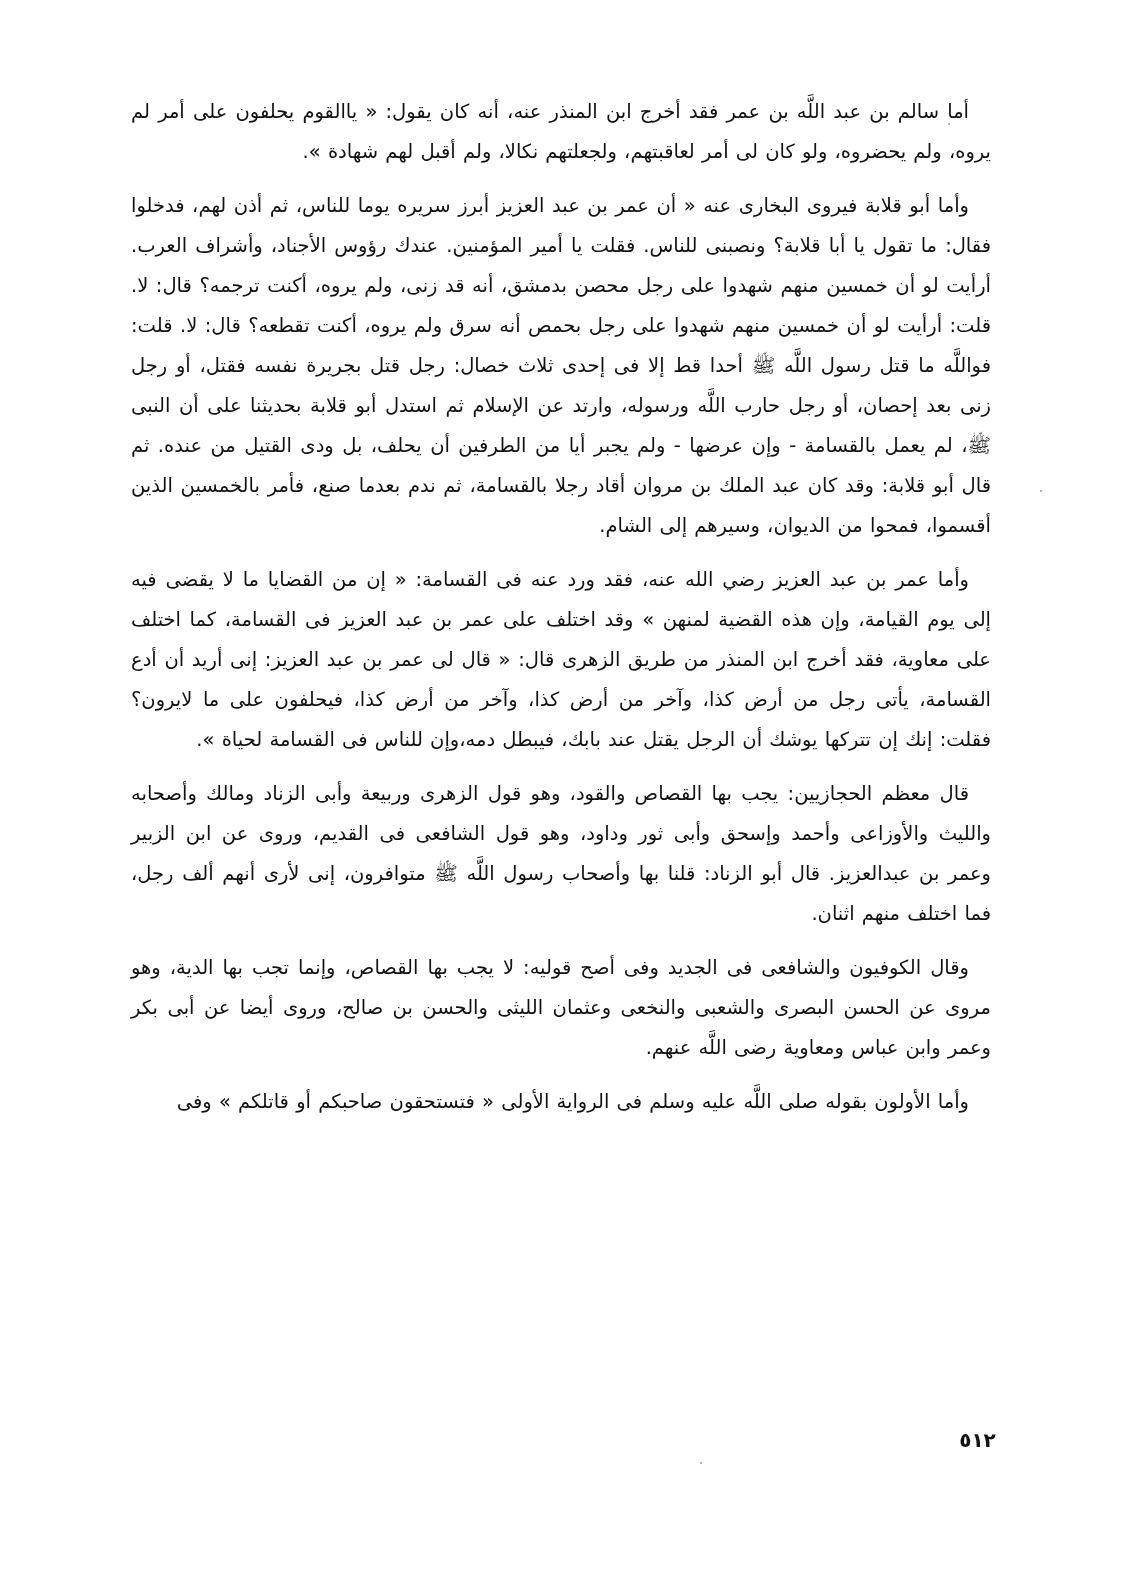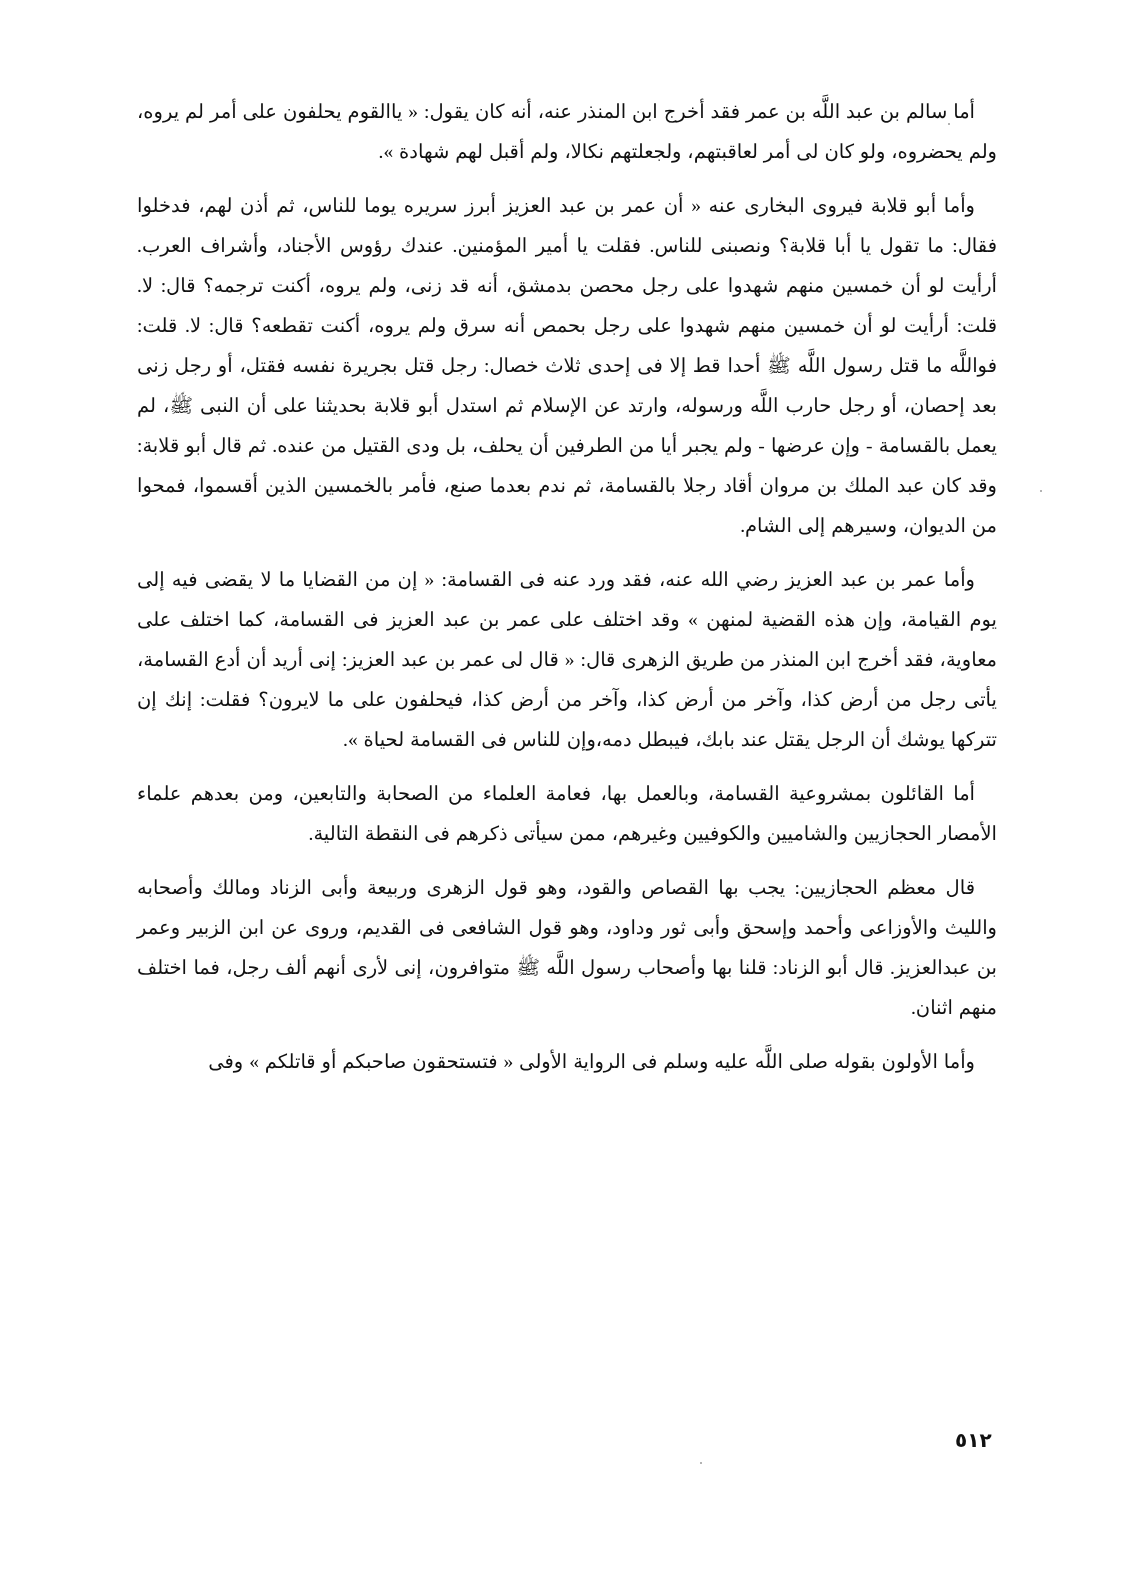--- a/index.html
+++ b/index.html
@@ -10,63 +10,62 @@
     body {
       width: 1137px;
       height: 1576px;
       position: relative;
       overflow: hidden;
       font-family: "DejaVu Sans", sans-serif;
       color: #111111;
     }
     .page {
       position: absolute;
-      left: 137px;
+      left: 131px;
       top: 92px;
       width: 860px;
       direction: rtl;
       text-align: justify;
       text-align-last: right;
-      font-family: Liberation Serif, serif;
     }
     .para {
       margin: 0 0 14px 0;
       font-size: 19.5px;
       line-height: 40px;
       text-indent: 22px;
       word-spacing: 1px;
     }
     .page-number {
       position: absolute;
       left: 955px;
       top: 1428px;
       width: 45px;
       direction: rtl;
-      text-align: left;
+      text-align: center;
       font-size: 20px;
       font-weight: bold;
       color: #111111;
     }
     .speck {
       position: absolute;
       width: 2px;
       height: 2px;
       background: #9a9a9a;
       border-radius: 1px;
     }
   </style>
 </head>
 <body>
 
 <main class="page">
   <p class="para">أما سالم بن عبد اللَّه بن عمر فقد أخرج ابن المنذر عنه، أنه كان يقول: « ياالقوم يحلفون على أمر لم يروه، ولم يحضروه، ولو كان لى أمر لعاقبتهم، ولجعلتهم نكالا، ولم أقبل لهم شهادة ».</p>
   <p class="para">وأما أبو قلابة فيروى البخارى عنه « أن عمر بن عبد العزيز أبرز سريره يوما للناس، ثم أذن لهم، فدخلوا فقال: ما تقول يا أبا قلابة؟ ونصبنى للناس. فقلت يا أمير المؤمنين. عندك رؤوس الأجناد، وأشراف العرب. أرأيت لو أن خمسين منهم شهدوا على رجل محصن بدمشق، أنه قد زنى، ولم يروه، أكنت ترجمه؟ قال: لا. قلت: أرأيت لو أن خمسين منهم شهدوا على رجل بحمص أنه سرق ولم يروه، أكنت تقطعه؟ قال: لا. قلت: فواللَّه ما قتل رسول اللَّه ﷺ أحدا قط إلا فى إحدى ثلاث خصال: رجل قتل بجريرة نفسه فقتل، أو رجل زنى بعد إحصان، أو رجل حارب اللَّه ورسوله، وارتد عن الإسلام ثم استدل أبو قلابة بحديثنا على أن النبى ﷺ، لم يعمل بالقسامة - وإن عرضها - ولم يجبر أيا من الطرفين أن يحلف، بل ودى القتيل من عنده. ثم قال أبو قلابة: وقد كان عبد الملك بن مروان أقاد رجلا بالقسامة، ثم ندم بعدما صنع، فأمر بالخمسين الذين أقسموا، فمحوا من الديوان، وسيرهم إلى الشام.</p>
   <p class="para">وأما عمر بن عبد العزيز رضي الله عنه، فقد ورد عنه فى القسامة: « إن من القضايا ما لا يقضى فيه إلى يوم القيامة، وإن هذه القضية لمنهن » وقد اختلف على عمر بن عبد العزيز فى القسامة، كما اختلف على معاوية، فقد أخرج ابن المنذر من طريق الزهرى قال: « قال لى عمر بن عبد العزيز: إنى أريد أن أدع القسامة، يأتى رجل من أرض كذا، وآخر من أرض كذا، وآخر من أرض كذا، فيحلفون على ما لايرون؟ فقلت: إنك إن تتركها يوشك أن الرجل يقتل عند بابك، فيبطل دمه،وإن للناس فى القسامة لحياة ».</p>
-  <p class="para">أما القائلون بمشروعية القسامة، وبالعمل بها، فعامة العلماء من الصحابة والتابعين، ومن بعدهم علماء الأمصار الحجازيين والشاميين والكوفيين وغيرهم، ممن سيأتى ذكرهم فى النقطة التالية.</p>
   <p class="para">قال معظم الحجازيين: يجب بها القصاص والقود، وهو قول الزهرى وربيعة وأبى الزناد ومالك وأصحابه والليث والأوزاعى وأحمد وإسحق وأبى ثور وداود، وهو قول الشافعى فى القديم، وروى عن ابن الزبير وعمر بن عبدالعزيز. قال أبو الزناد: قلنا بها وأصحاب رسول اللَّه ﷺ متوافرون، إنى لأرى أنهم ألف رجل، فما اختلف منهم اثنان.</p>
+  <p class="para">وقال الكوفيون والشافعى فى الجديد وفى أصح قوليه: لا يجب بها القصاص، وإنما تجب بها الدية، وهو مروى عن الحسن البصرى والشعبى والنخعى وعثمان الليثى والحسن بن صالح، وروى أيضا عن أبى بكر وعمر وابن عباس ومعاوية رضى اللَّه عنهم.</p>
   <p class="para">وأما الأولون بقوله صلى اللَّه عليه وسلم فى الرواية الأولى « فتستحقون صاحبكم أو قاتلكم » وفى</p>
 </main>
 
 <div class="page-number">٥١٢</div>
 
 <span class="speck" style="left:948px; top:123px;"></span>
 <span class="speck" style="left:700px; top:1462px;"></span>
 <span class="speck" style="left:1040px; top:490px;"></span>
 
 </body></html>

